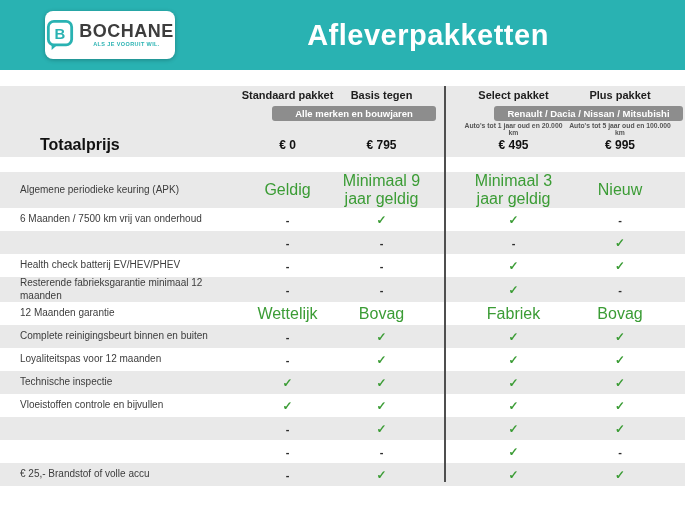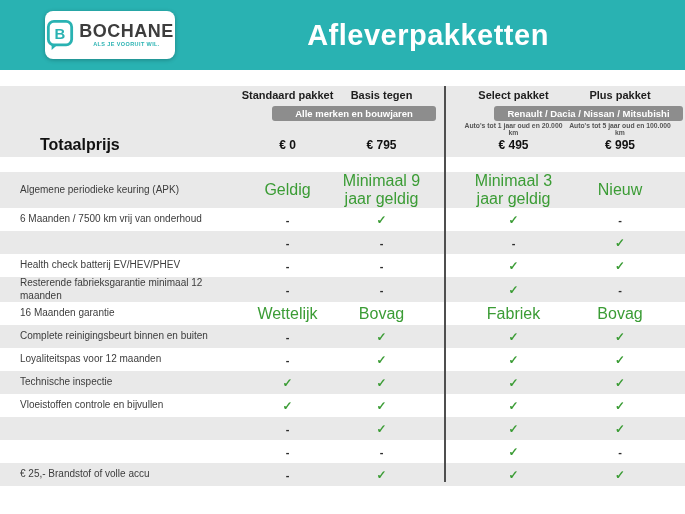--- a/index.html
+++ b/index.html
@@ -129,21 +129,21 @@
         <div class="cell check c6">✓</div>
       </div>
       <div class="tgrid row">
         <div class="row-label c1">Resterende fabrieksgarantie minimaal 12 maanden</div>
         <div class="cell dash c2">-</div>
         <div class="cell dash c3">-</div>
         <div class="cell check c5">✓</div>
         <div class="cell dash c6">-</div>
       </div>
       <div class="tgrid row">
-        <div class="row-label c1">16 Maanden  garantie</div>
+        <div class="row-label c1">12 Maanden  garantie</div>
         <div class="cell text-value c2">Wettelijk</div>
         <div class="cell text-value c3">Bovag</div>
         <div class="cell text-value c5">Fabriek</div>
         <div class="cell text-value c6">Bovag</div>
       </div>
       <div class="tgrid row">
         <div class="row-label c1">Complete reinigingsbeurt binnen en buiten</div>
         <div class="cell dash c2">-</div>
         <div class="cell check c3">✓</div>
         <div class="cell check c5">✓</div>

